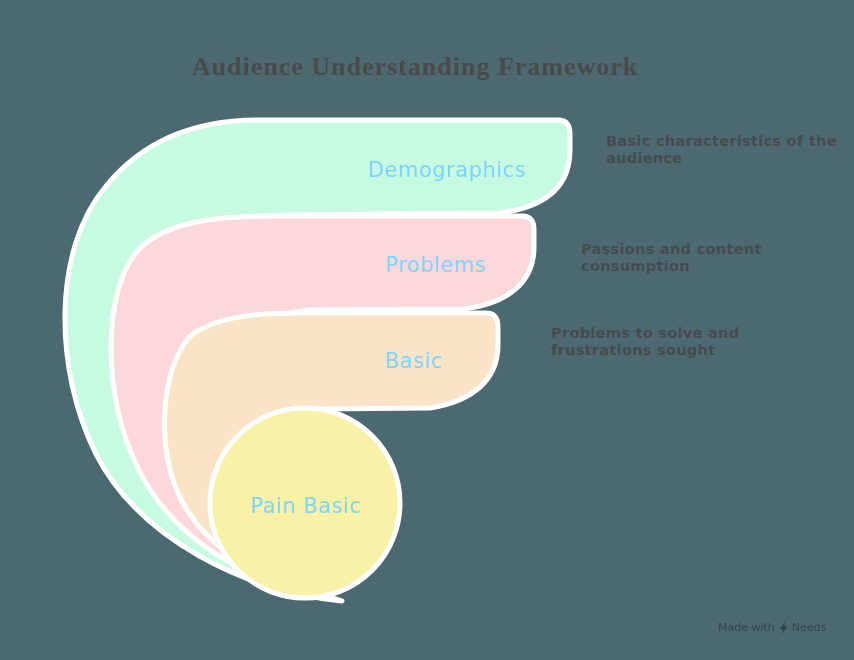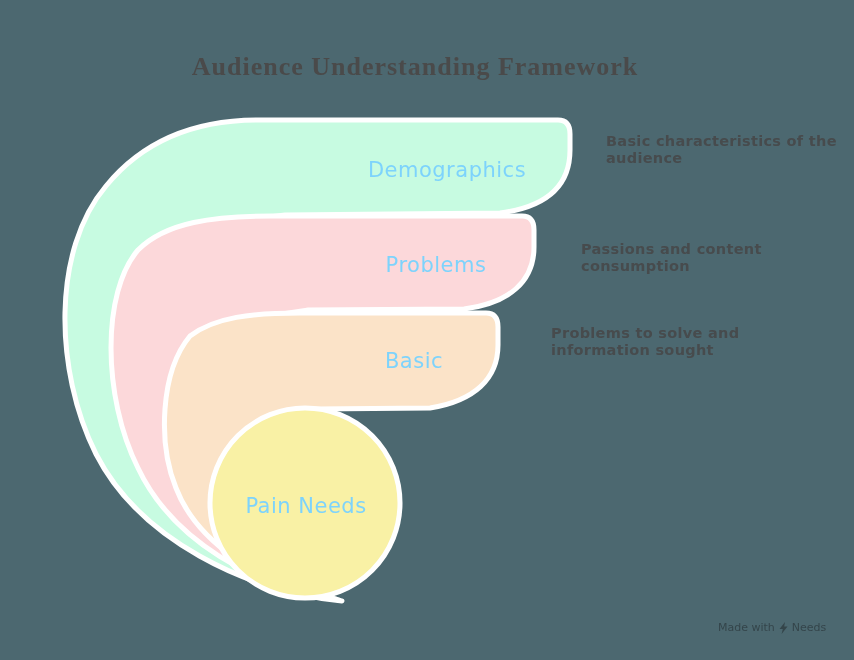--- a/index.html
+++ b/index.html
@@ -100,33 +100,33 @@
                C 243,556 284,592 336,599
                Z" fill="#fbe3c8"></path>
 
       <circle cx="305" cy="503" r="95" fill="#f9f1a5"></circle>
     </g>
   </svg>
 
   <div class="ring-label" style="left:447px;top:170px">Demographics</div>
   <div class="ring-label" style="left:436px;top:265px">Problems</div>
   <div class="ring-label" style="left:414px;top:361px">Basic</div>
-  <div class="ring-label" style="left:306px;top:506px">Pain Needs</div>
+  <div class="ring-label" style="left:306px;top:506px">Pain Basic</div>
 
   <div class="desc" style="left:606px;top:133px">
     <div>Basic characteristics of the</div>
     <div>audience</div>
   </div>
   <div class="desc" style="left:581px;top:241px">
     <div>Passions and content</div>
     <div>consumption</div>
   </div>
   <div class="desc" style="left:551px;top:325px">
     <div>Problems to solve and</div>
-    <div>information sought</div>
+    <div>frustrations sought</div>
   </div>
 
   <div class="watermark">
     <span>Made with</span>
     <svg width="9" height="12" viewBox="0 0 9 12">
       <polygon points="6,0 0.5,7 3.8,7 2.6,12 8.5,4.6 5.2,4.6" fill="rgba(33,40,44,0.55)"></polygon>
     </svg>
     <span>Needs</span>
   </div>
 

